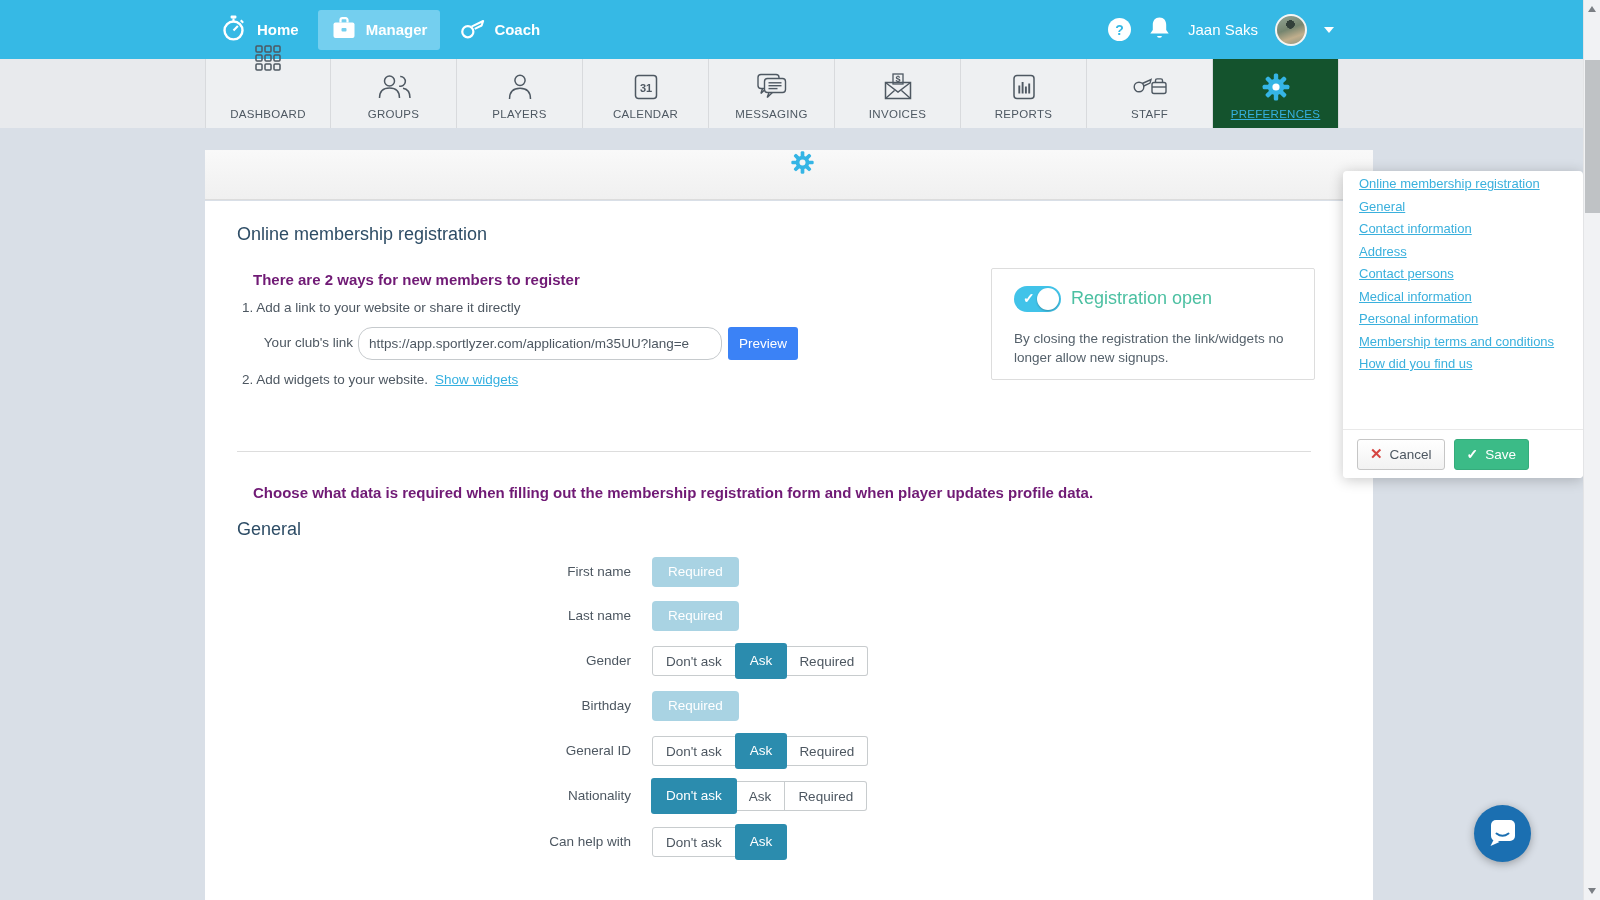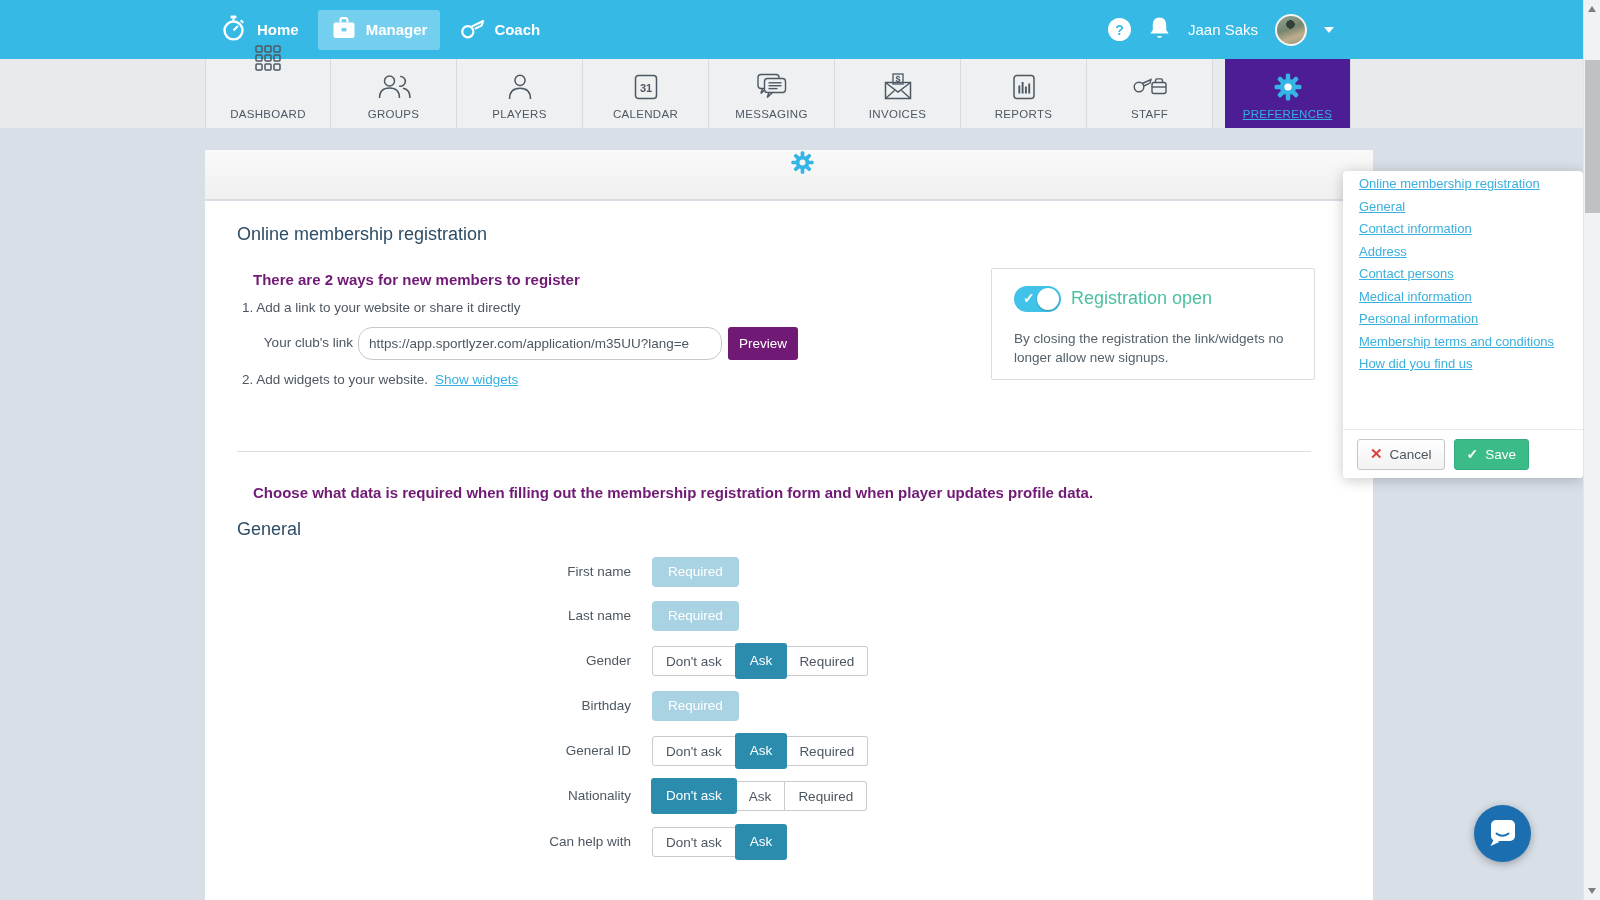--- a/index.html
+++ b/index.html
@@ -22,41 +22,41 @@
   .caret { width:0; height:0; border-left:5px solid transparent; border-right:5px solid transparent; border-top:6px solid #fff; }
 
   
   .navbar { position:absolute; left:0; top:59px; width:1600px; height:69px; background:#e8eaed; }
   .nav-tabs { position:absolute; left:205px; top:0; height:69px; display:flex; }
   .nav-tab { width:126px; height:69px; background:#eef0f2; border-right:1px solid #d8dadd;
              display:flex; flex-direction:column; align-items:center; justify-content:flex-end;
              padding-bottom:8px; gap:5px; cursor:pointer; }
   .nav-tab:first-child { border-left:1px solid #d8dadd;gap:35px; }
   .nav-tab .nav-lbl { font-size:11.5px; letter-spacing:.3px; color:#4e5862; }
-  .nav-tab.active { background:#4c1d95;margin-left:12px; }
+  .nav-tab.active { background:#14532d; }
   .nav-tab.active .nav-lbl { color:#35b0e0; text-decoration:underline; }
   .nav-ico { height:32px; display:flex; align-items:center; }
 
   
   .page-header { position:absolute; left:205px; top:150px; width:1168px; height:50px;
                  background:linear-gradient(#f9f9f9,#f0f0f0); border-bottom:1px solid #dcdcdc;
                  display:flex; align-items:center; gap:15px; padding-left:27px;flex-direction:column; }
   .ph-div { width:1px; height:28px; background:#d2d2d2; }
   .ph-title { font-size:21px; color:#2e4d66; }
   .page-body { position:absolute; left:205px; top:201px; width:1168px; height:699px; background:#fff; }
 
   .h2 { position:absolute; left:32px; font-size:18px; color:#2e4d66; }
   .bold-line { position:absolute; left:48px; font-size:15px; font-weight:bold; color:#701a75; }
   .txt { font-size:13.5px; color:#4d5761; }
   .num-line { position:absolute; left:37px; }
 
   .link-row-label { position:absolute; left:0; top:134px; width:148px; text-align:right; line-height:16px; }
   .club-input { position:absolute; left:153px; top:126px; width:364px; height:33px; border:1px solid #c6cacd;
                 border-radius:14px; padding:0 10px; font-size:13.5px; color:#4d5761; font-family:"Liberation Sans",sans-serif; }
-  .preview-btn { position:absolute; left:523px; top:126px; width:70px; height:33px; background:#701a75;
+  .preview-btn { position:absolute; left:523px; top:126px; width:70px; height:33px; background:#3b82f6;
                  color:#fff; font-size:13.5px; border:none; border-radius:3px; cursor:pointer;
                  display:flex; align-items:center; justify-content:center; }
   a.cyan { color:#35b0e0; text-decoration:underline; cursor:pointer; }
 
   .reg-panel { position:absolute; left:786px; top:67px; width:324px; height:112px;
                border:1px solid #ddd; border-radius:2px; background:#fff; }
   .toggle { position:absolute; left:22px; top:17px; width:47px; height:26px; border-radius:13px;
             background:#41c3e9; cursor:pointer; }
   .toggle-check { position:absolute; left:9px; top:4px; color:#fff; font-size:14px; font-weight:bold; }
   .toggle-knob { position:absolute; right:2px; top:2px; width:22px; height:22px; background:#fff;

